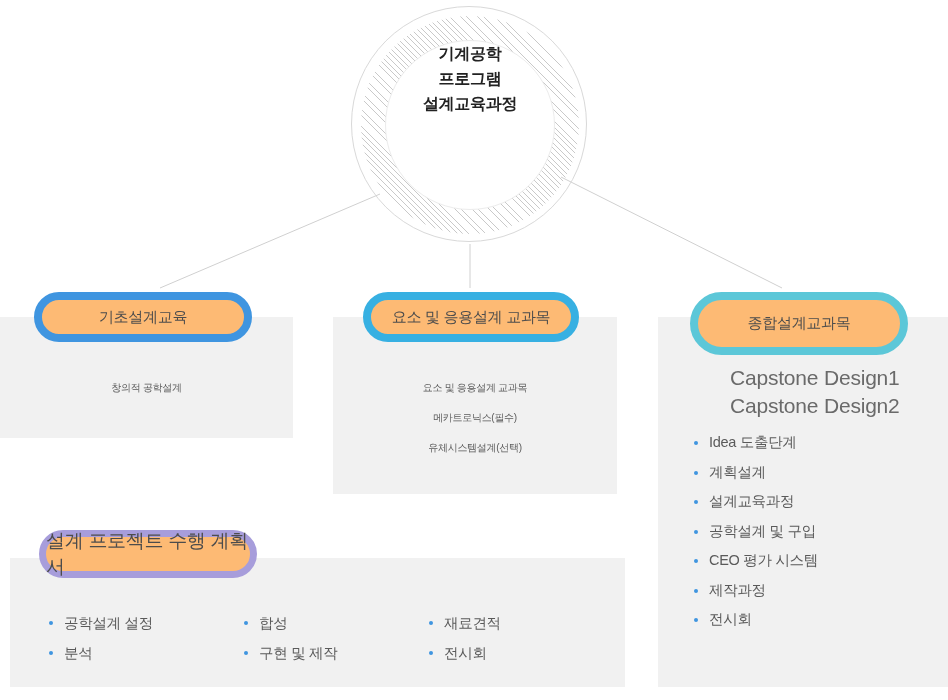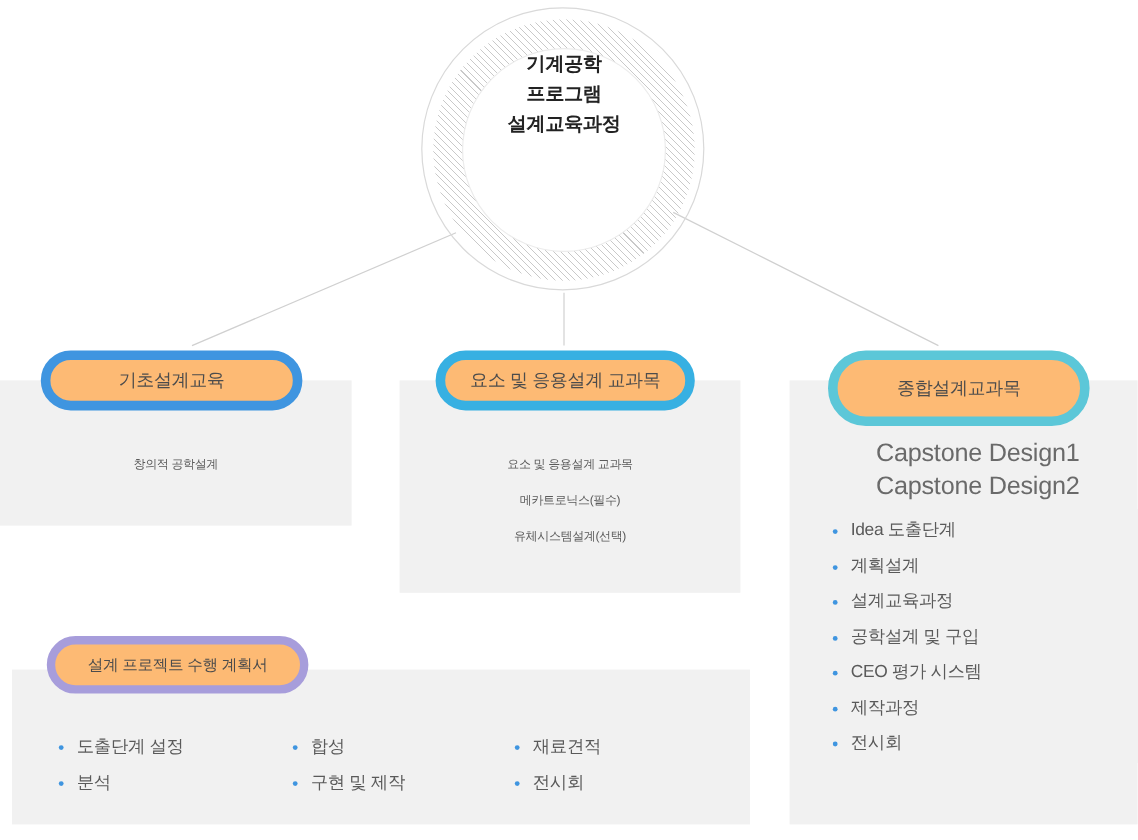--- a/index.html
+++ b/index.html
@@ -115,21 +115,21 @@
     left: 363px; top: 292px; width: 216px; height: 50px;
     border-width: 8px; border-color: #37b0e2;
   }
   #pill-capstone {
     left: 690px; top: 292px; width: 218px; height: 63px;
     border-width: 8px; border-color: #5cc7d8;
   }
   #pill-project {
     left: 39px; top: 530px; width: 218px; height: 48px;
     border-width: 7px; border-color: #a79ddb;
-    font-size: 13px;
+    font-size: 19px;
   }
 
   
   .center-lines {
     position: absolute;
     text-align: center;
     font-size: 10px;
     color: #5a5a5a;
     line-height: 30px;
     letter-spacing: -0.3px;
@@ -239,21 +239,21 @@
       <li><span class="dot"></span><span>설계교육과정</span></li>
       <li><span class="dot"></span><span>공학설계 및 구입</span></li>
       <li><span class="dot"></span><span>CEO 평가 시스템</span></li>
       <li><span class="dot"></span><span>제작과정</span></li>
       <li><span class="dot"></span><span>전시회</span></li>
     </ul>
   </div>
 
   <div class="proj-col" id="proj-col-0">
     <ul class="blist">
-      <li><span class="dot"></span><span>도출단계 설정</span></li>
+      <li><span class="dot"></span><span>공학설계 설정</span></li>
       <li><span class="dot"></span><span>분석</span></li>
     </ul>
   </div>
 
   <div class="proj-col" id="proj-col-1">
     <ul class="blist">
       <li><span class="dot"></span><span>합성</span></li>
       <li><span class="dot"></span><span>구현 및 제작</span></li>
     </ul>
   </div>

